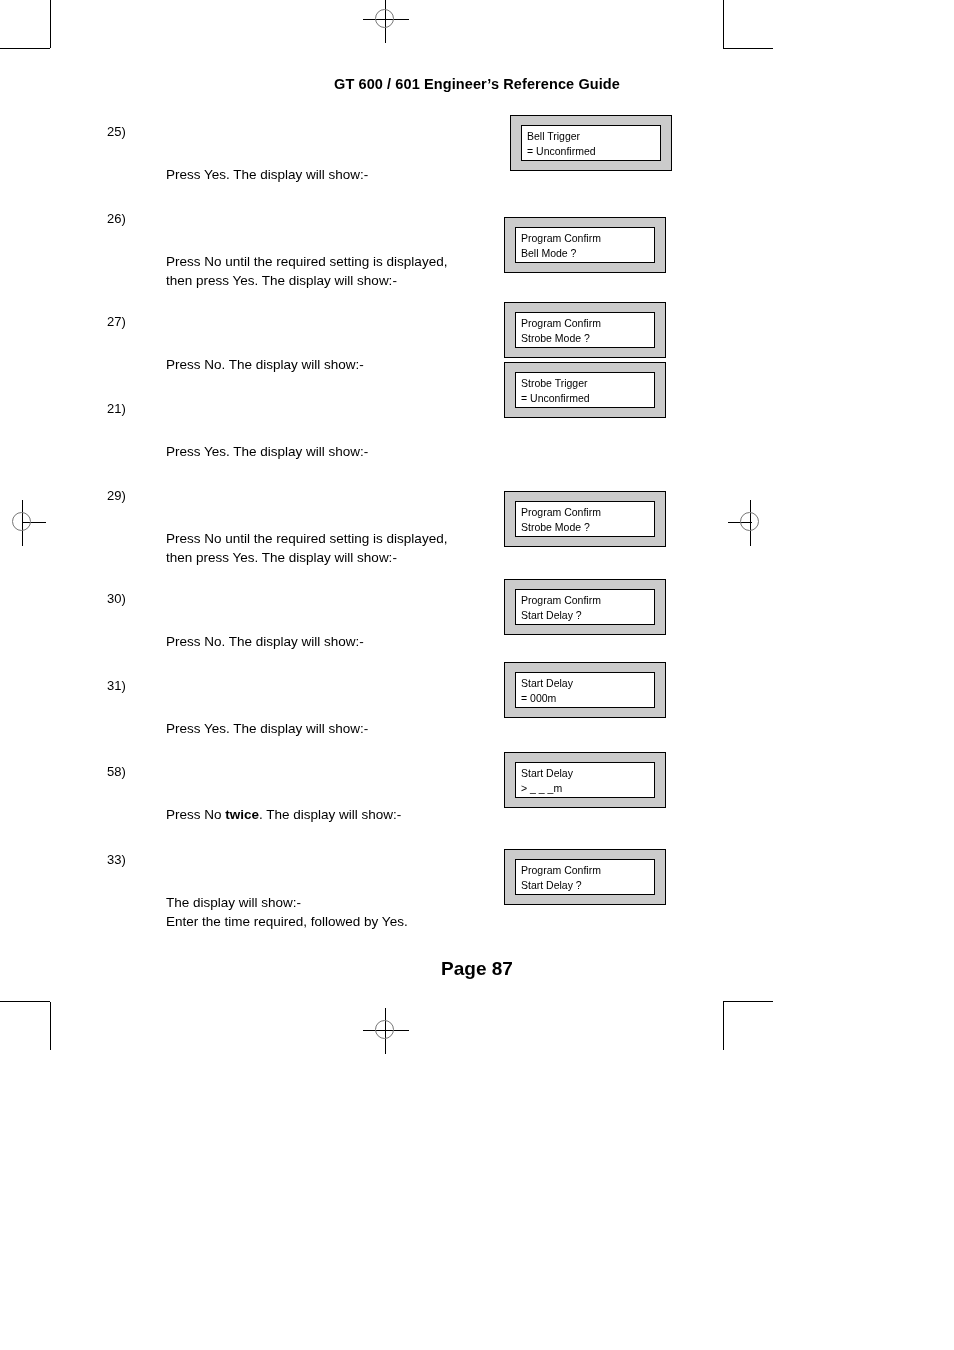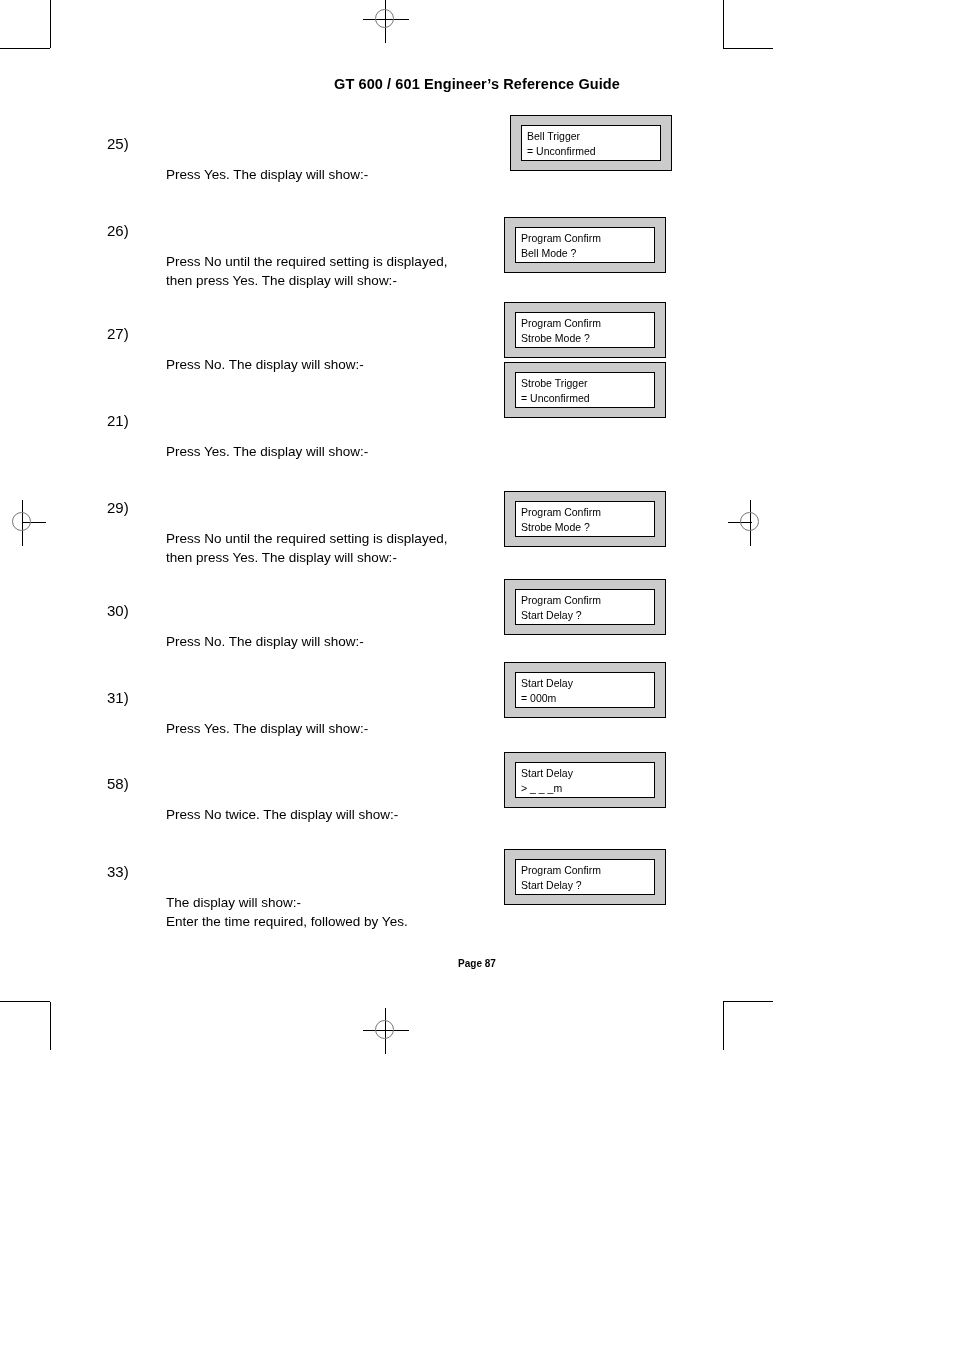--- a/index.html
+++ b/index.html
@@ -78,35 +78,35 @@
 
   
   .step {
     position: absolute;
     left: 0;
     width: 954px;
   }
   .step-num {
     position: absolute;
     left: 107px;
-    top: 12px;
-    font-size: 15px;
+    top: 1px;
+    font-size: 13px;
     white-space: nowrap;
   }
   .step-text {
     position: absolute;
     left: 166px;
     top: 0;
     width: 330px;
     font-size: 13.5px;
     line-height: 19px;
     margin-top: 42px;
   }
   .step-text .ln { display: block; white-space: pre; }
-  .step-text b { font-weight: normal; }
+  .step-text b { font-weight: bold; }
 
   
   .lcd {
     position: absolute;
     left: 504px;
     width: 162px;
     height: 56px;
     background: #cbcbcb;
     border: 1.5px solid #000000;
     box-sizing: border-box;
@@ -130,21 +130,21 @@
     color: #000000;
   }
 
   
   #doc-footer {
     position: absolute;
     left: 0;
     top: 958px;
     width: 954px;
     text-align: center;
-    font-size: 10px;
+    font-size: 19px;
     font-weight: bold;
   }
 </style>
 </head>
 <body>
 
 <div id="page">
 
   <div class="crop-v" style="left:50px;  top:0px;   height:48px;"></div>
   <div class="crop-h" style="left:0px;   top:48px;  width:50px;"></div>

